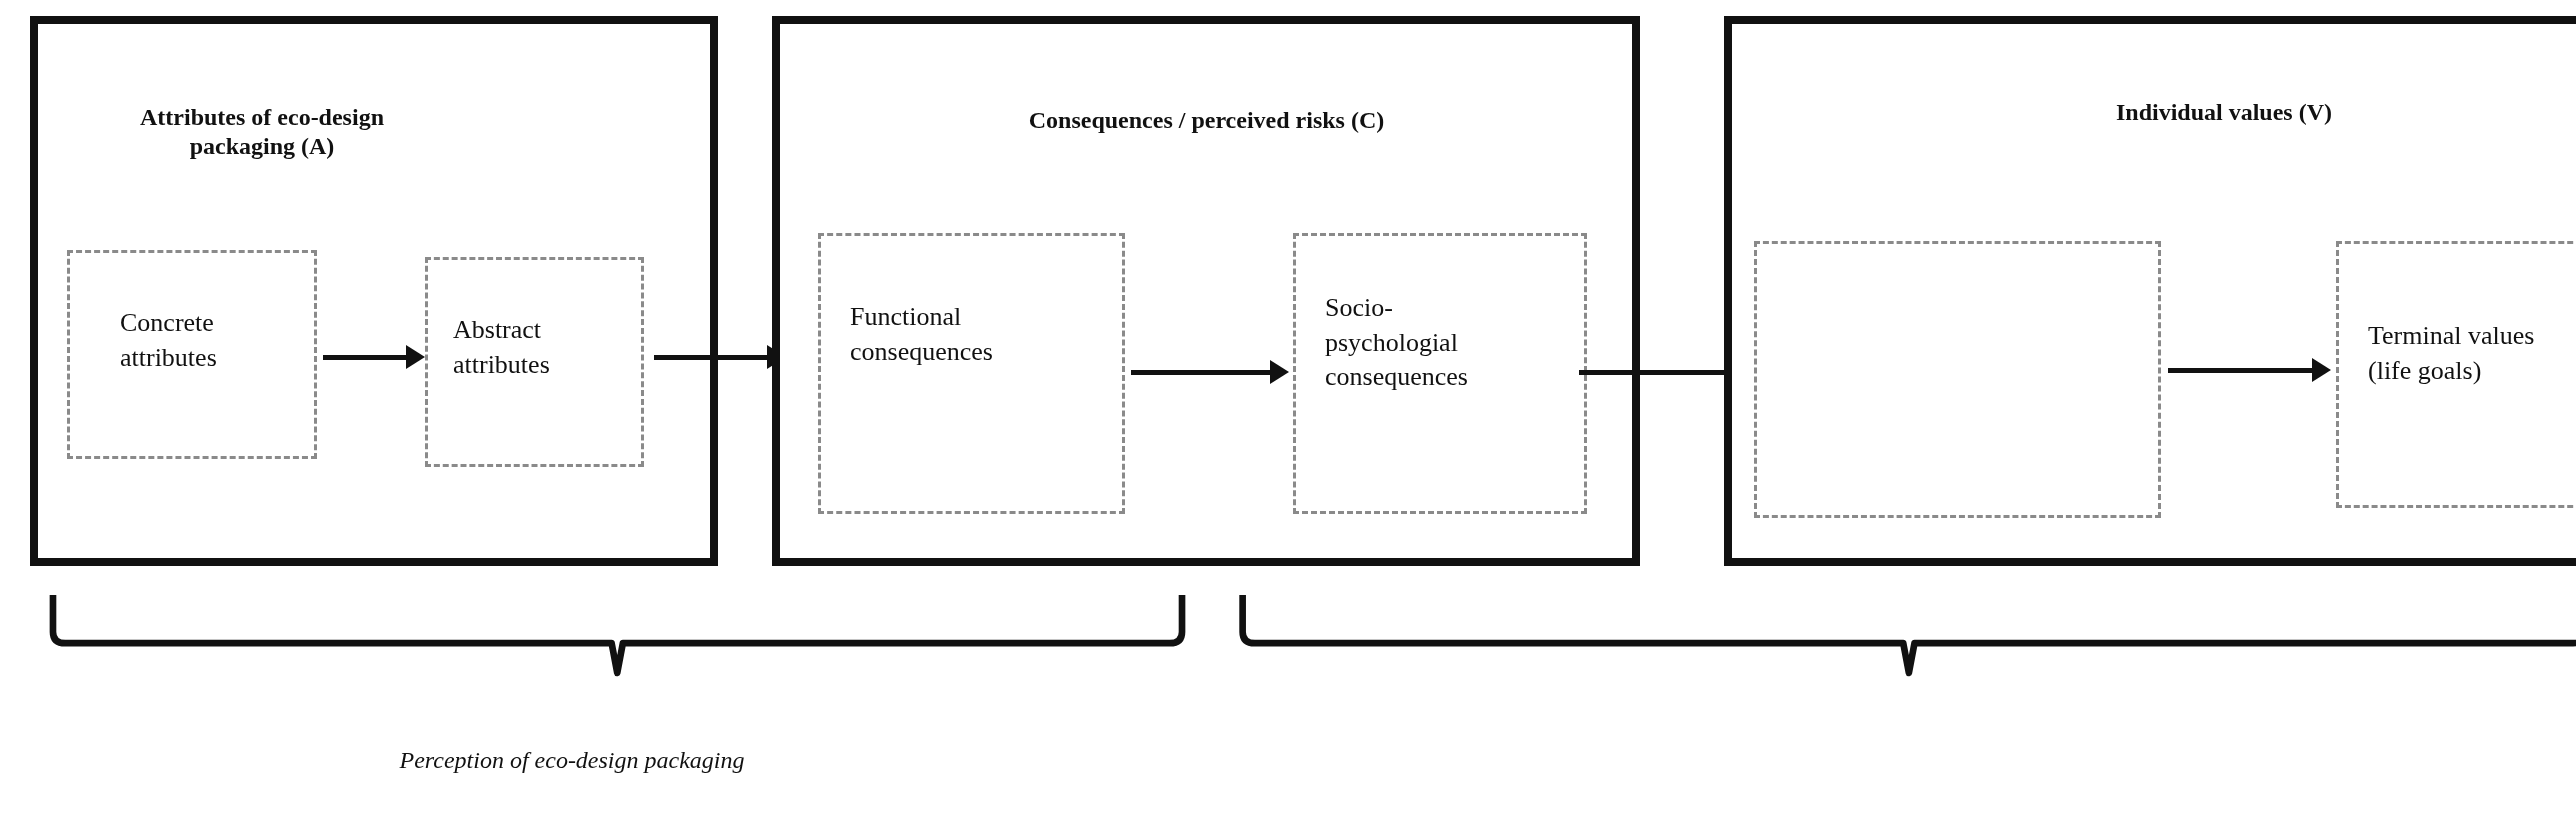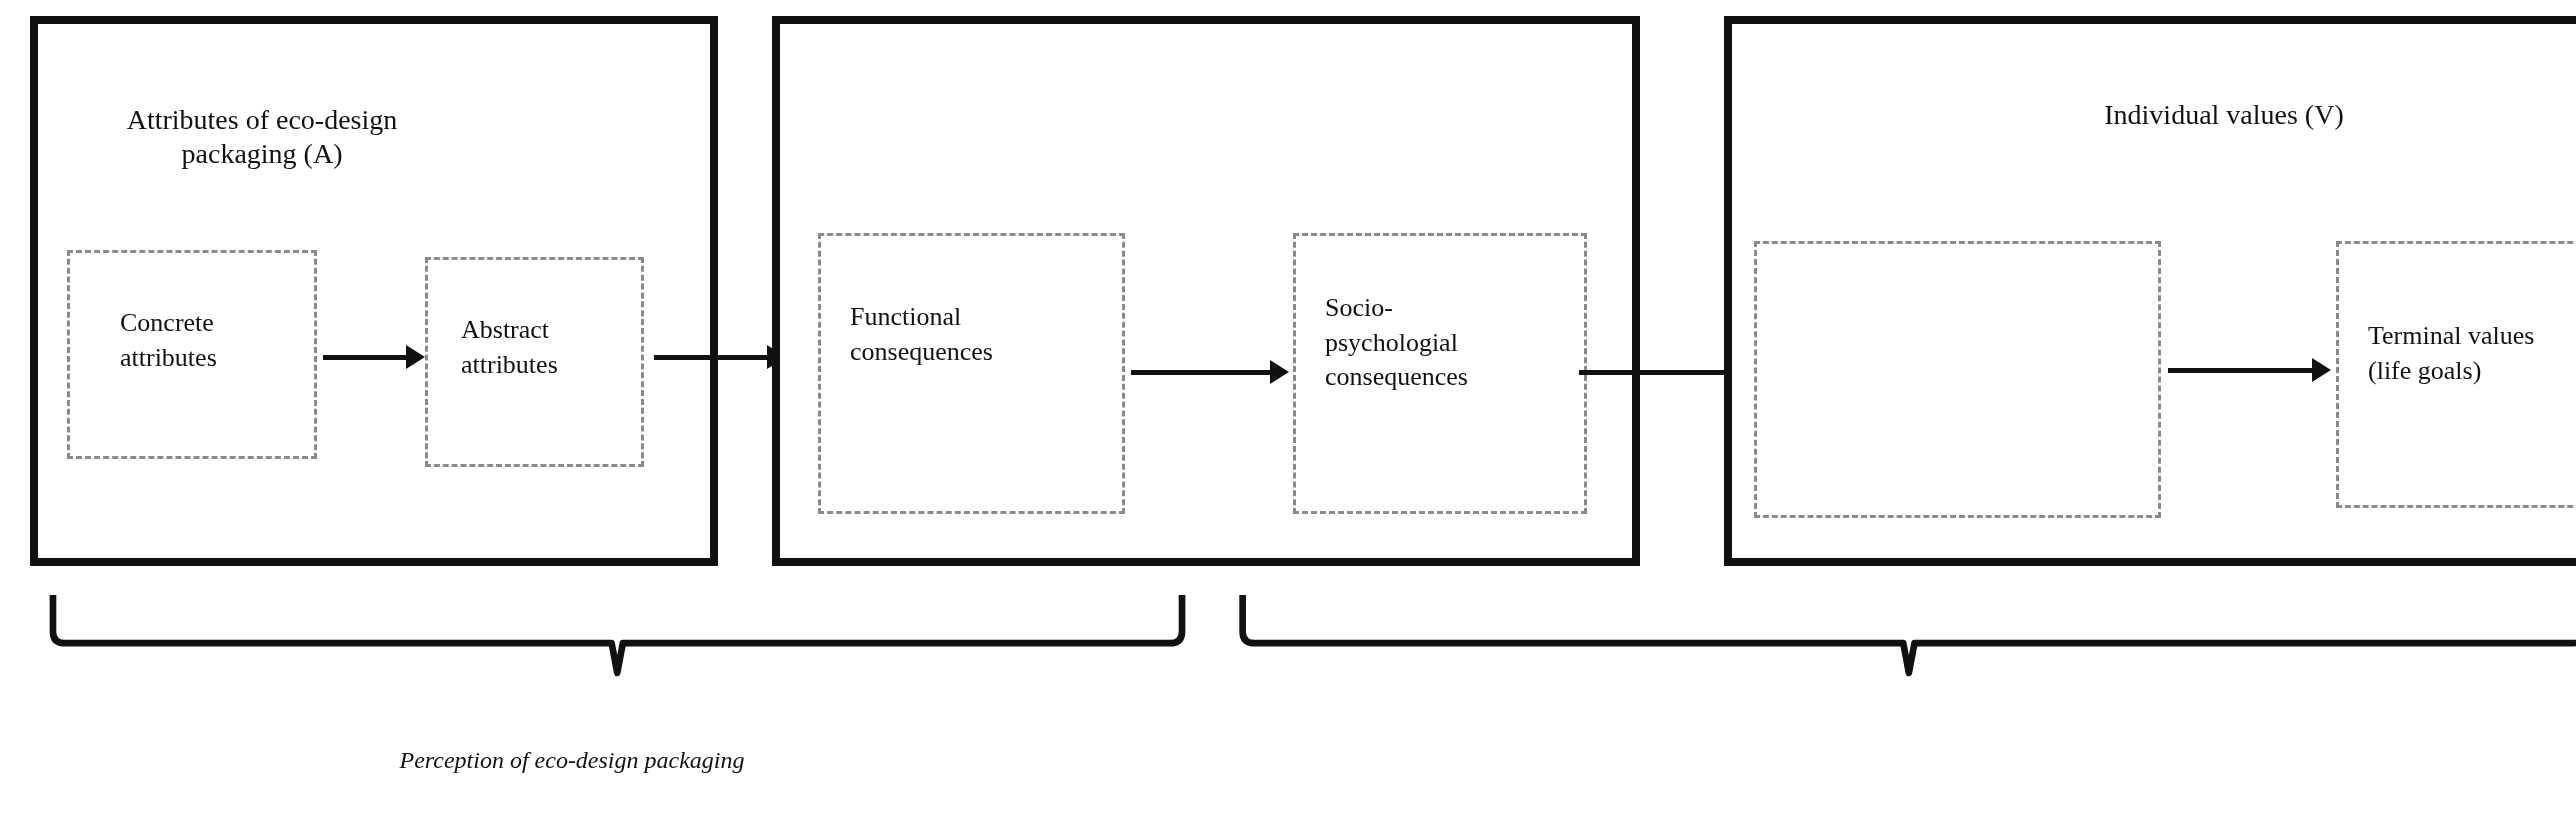--- a/index.html
+++ b/index.html
@@ -13,26 +13,26 @@
   }
   
   .group-box{
     position:absolute;
     border:8.2px solid #111111;
     background:#ffffff;
     box-sizing:border-box;
   }
   .group-title{
     position:absolute;
-    font-weight:normal;
+    font-weight:bold;
     color:#111111;
     line-height:1.22;
     white-space:pre-line;
     text-align:center;
-    font-size:28px;
+    font-size:24px;
   }
   
   .sub-box{
     position:absolute;
     border:3.1px dashed #8a8a8a;
     background:#ffffff;
     box-sizing:border-box;
   }
   .sub-label{
     position:absolute;
@@ -79,35 +79,36 @@
   <div class="group-box" style="left:30px; top:15.5px; width:688px; height:550px;"></div>
 
   <div class="group-title" style="left:56px; top:103px; width:412px; text-align:center;">Attributes of eco-design
 packaging (A)</div>
 
   <div class="sub-box" style="left:67px; top:250px; width:250px; height:209px;"></div>
   <div class="sub-label" style="left:92px; top:306px; width:216px;margin-left:28px;">Concrete
 attributes</div>
 
   <div class="sub-box" style="left:425px; top:257px; width:219px; height:210px;"></div>
-  <div class="sub-label" style="left:453px; top:313px; width:185px;margin-left:8px;">Abstract
+  <div class="sub-label" style="left:453px; top:313px; width:185px;">Abstract
 attributes</div>
 
   <div class="arrow" style="left:323px; top:357px; width:103px;">
     <div class="shaft" style="width:84px;"></div>
     <div class="head" style="left:83px;"></div>
   </div>
 
   <div class="arrow" style="left:654px; top:357px; width:137px;">
     <div class="shaft" style="width:114px;"></div>
     <div class="head" style="left:113px;"></div>
   </div>
 
   <div class="group-box" style="left:772px; top:15.5px; width:868px; height:550px;"></div>
 
+  <div class="group-title" style="left:798px; top:106px; width:817px;">Consequences / perceived risks (C)</div>
 
   <div class="sub-box" style="left:818px; top:233px; width:307px; height:281px;"></div>
   <div class="sub-label" style="left:850px; top:300px; width:278px;">Functional
 consequences</div>
 
   <div class="sub-box" style="left:1293px; top:233px; width:294px; height:281px;"></div>
   <div class="sub-label" style="left:1325px; top:291px; width:258px;">Socio-
 psychologial
 consequences</div>
 

